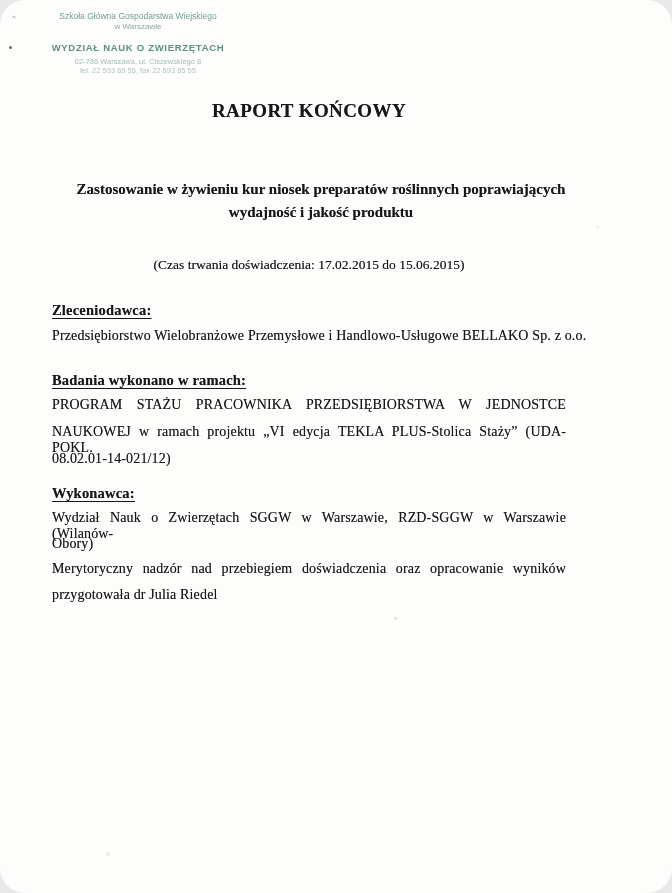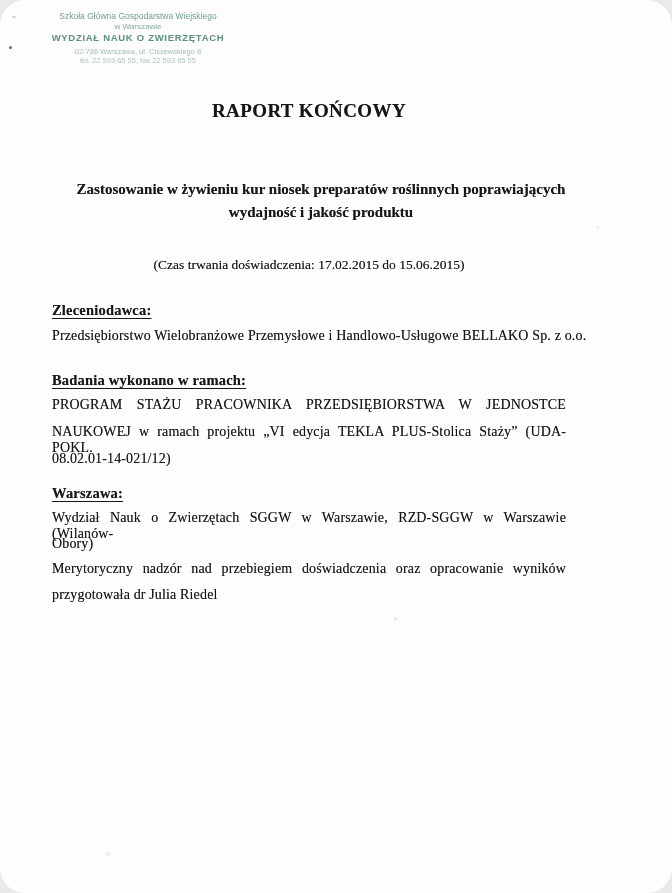--- a/index.html
+++ b/index.html
@@ -19,21 +19,21 @@
   .stamp{
     position:absolute; left:34px; top:12px; width:208px;
     text-align:center;
     font-family:"Liberation Sans", sans-serif;
     color:#54887c;
     filter:blur(0.7px);
     line-height:1.15;
   }
   .stamp .l1{font-size:8.5px; opacity:.82;}
   .stamp .l2{font-size:8px;   opacity:.72;}
-  .stamp .l3{font-size:9.5px; opacity:.95; letter-spacing:.7px; margin-top:2px; font-weight:bold;}
+  .stamp .l3{font-size:9.5px; opacity:.95; letter-spacing:.7px; margin-top:12px; font-weight:bold;}
   .stamp .l4{font-size:7.5px; opacity:.55; margin-top:4px; filter:blur(.4px);}
   .stamp .l5{font-size:7.5px; opacity:.48; filter:blur(.5px);}
 
   
   .title{
     position:absolute; top:100px; left:0; width:618px;
     text-align:center;
     font-size:19px; font-weight:bold; letter-spacing:.4px;
   }
   .subtitle{
@@ -105,21 +105,21 @@
   <div class="date-note doc-text">(Czas trwania doświadczenia: 17.02.2015 do 15.06.2015)</div>
 
   <div class="heading h-client doc-text">Zleceniodawca:</div>
   <div class="bodyline nowrap client-name doc-text">Przedsiębiorstwo Wielobranżowe Przemysłowe i Handlowo-Usługowe BELLAKO Sp. z o.o.</div>
 
   <div class="heading h-program doc-text">Badania wykonano w ramach:</div>
   <div class="bodyline stretch prog-l0 doc-text">PROGRAM STAŻU PRACOWNIKA PRZEDSIĘBIORSTWA W JEDNOSTCE</div>
   <div class="bodyline stretch prog-l1 doc-text">NAUKOWEJ w ramach projektu „VI edycja TEKLA PLUS-Stolica Staży” (UDA-POKL.</div>
   <div class="bodyline prog-l2 doc-text">08.02.01-14-021/12)</div>
 
-  <div class="heading h-contractor doc-text">Warszawa:</div>
+  <div class="heading h-contractor doc-text">Wykonawca:</div>
   <div class="bodyline stretch contr-l0 doc-text">Wydział Nauk o Zwierzętach SGGW w Warszawie, RZD-SGGW w Warszawie (Wilanów-</div>
   <div class="bodyline contr-l1 doc-text">Obory)</div>
   <div class="bodyline stretch note-l0 doc-text">Merytoryczny nadzór nad przebiegiem doświadczenia oraz opracowanie wyników</div>
   <div class="bodyline note-l1 doc-text">przygotowała dr Julia Riedel</div>
 
   <div class="speck s1"></div>
   <div class="speck s2"></div>
   <div class="speck s3"></div>
   <div class="speck s4"></div>
   <div class="speck s5"></div>

